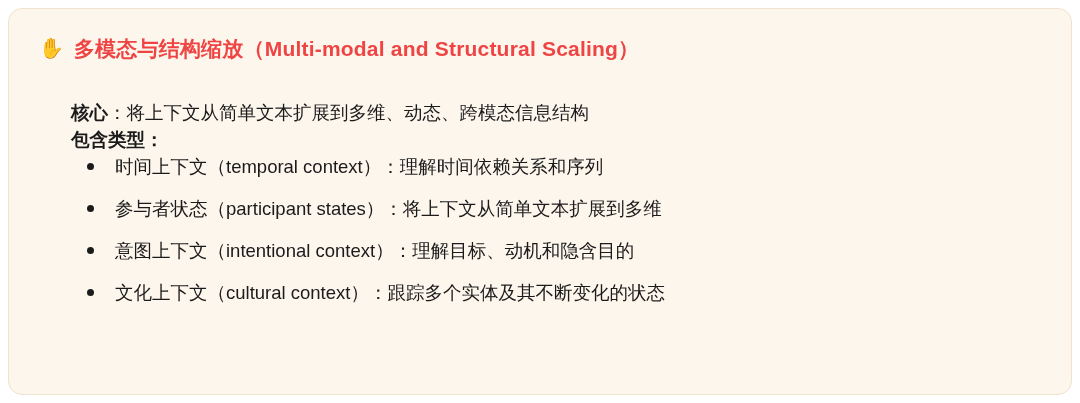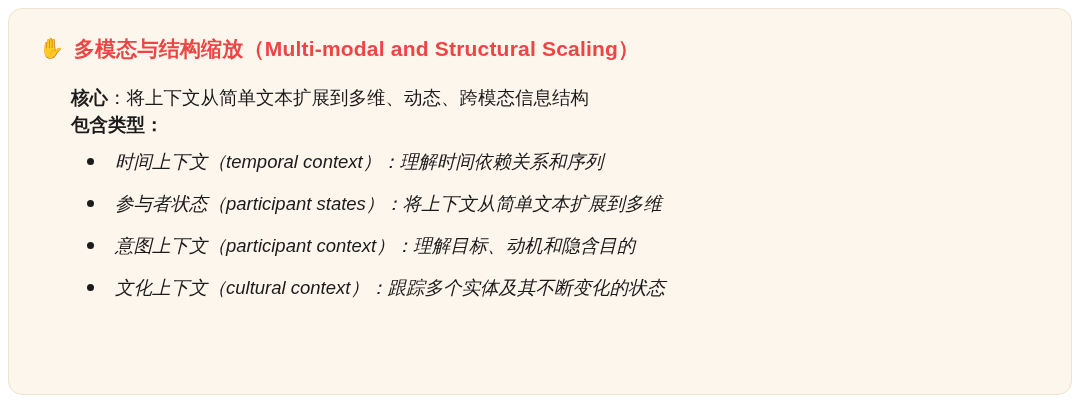--- a/index.html
+++ b/index.html
@@ -38,41 +38,40 @@
     color: #e9a23b;
   }
   .title {
     font-size: 21px;
     font-weight: bold;
     color: #ef4444;
     line-height: 28px;
     letter-spacing: 0.2px;
   }
   .para {
-    margin-top: 21px;
+    margin-top: 36px;
     font-size: 18.5px;
     color: #1b1b1b;
     line-height: 27px;
     padding-left: 32px;
   }
   .para .lead {
     font-weight: bold;
   }
   .section-head {
     font-size: 18.5px;
     font-weight: bold;
     color: #1b1b1b;
     line-height: 27px;
     padding-left: 32px;
   }
   ul.bullets {
     list-style: none;
-    margin: 10px 0 0 0;
+    margin: 0 0 0 0;
     padding: 0 0 0 42px;
-    font-style: italic;
   }
   ul.bullets li {
     position: relative;
     font-size: 18.5px;
     color: #1b1b1b;
     line-height: 27px;
     margin-bottom: 15px;
     padding-left: 34px;
   }
   ul.bullets li .dot {
@@ -97,17 +96,17 @@
 
   <div class="para">
     <span class="lead">核心</span><span>：将上下文从简单文本扩展到多维、动态、跨模态信息结构</span>
   </div>
 
   <div class="section-head">包含类型：</div>
 
   <ul class="bullets">
     <li><span class="dot"></span><span>时间上下文（temporal context）：理解时间依赖关系和序列</span></li>
     <li><span class="dot"></span><span>参与者状态（participant states）：将上下文从简单文本扩展到多维</span></li>
-    <li><span class="dot"></span><span>意图上下文（participant context）：理解目标、动机和隐含目的</span></li>
+    <li><span class="dot"></span><span>意图上下文（intentional context）：理解目标、动机和隐含目的</span></li>
     <li><span class="dot"></span><span>文化上下文（cultural context）：跟踪多个实体及其不断变化的状态</span></li>
   </ul>
 
 </div>
 
 </body></html>

